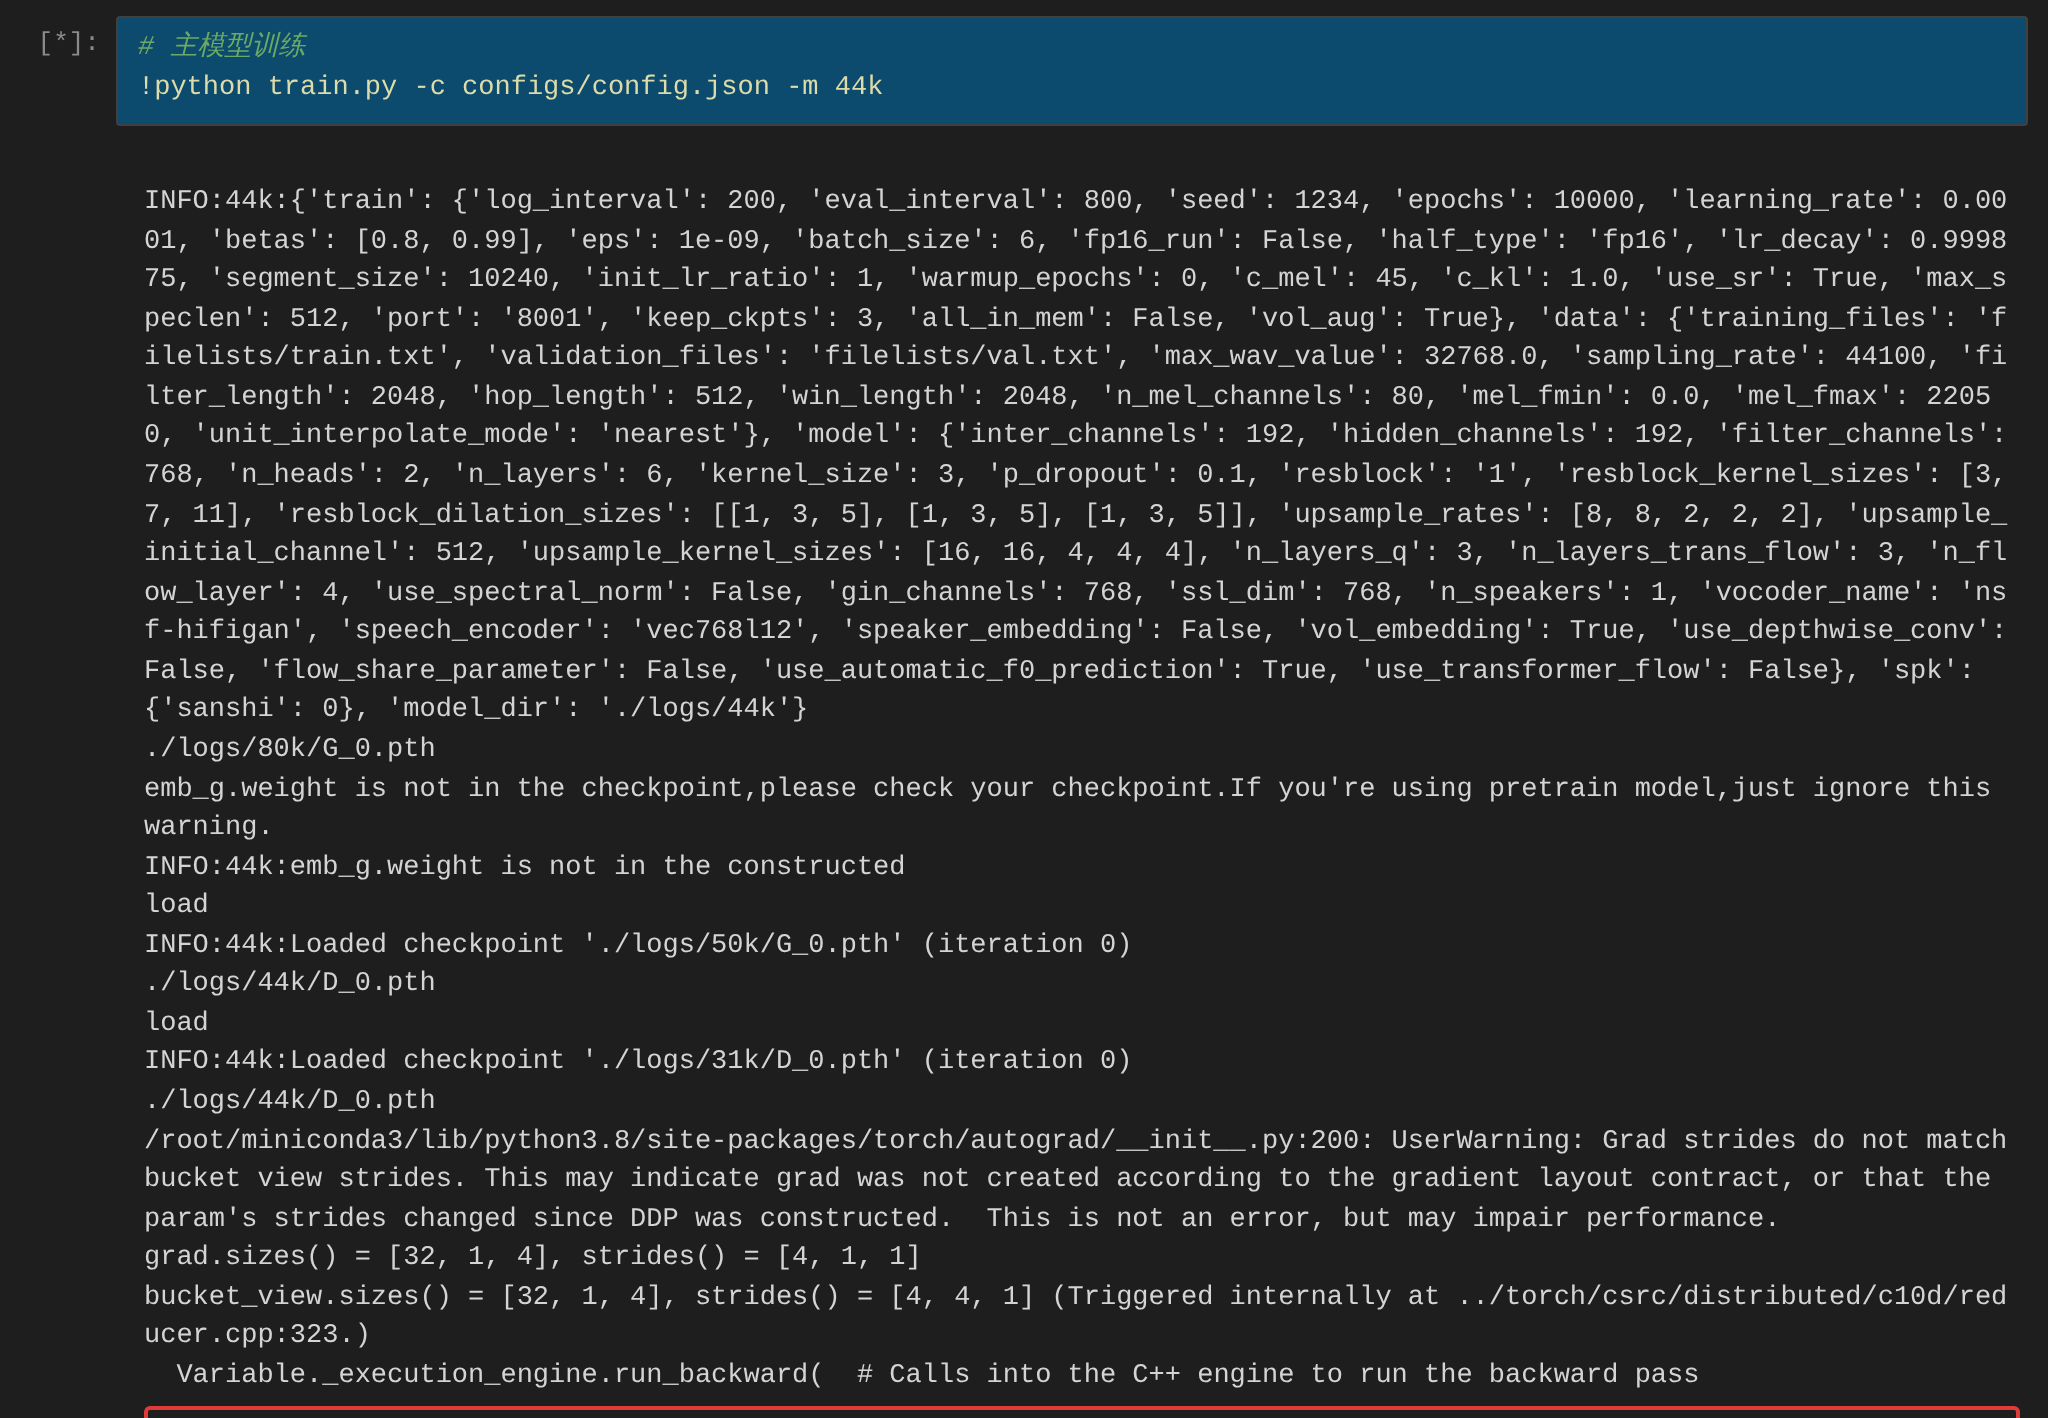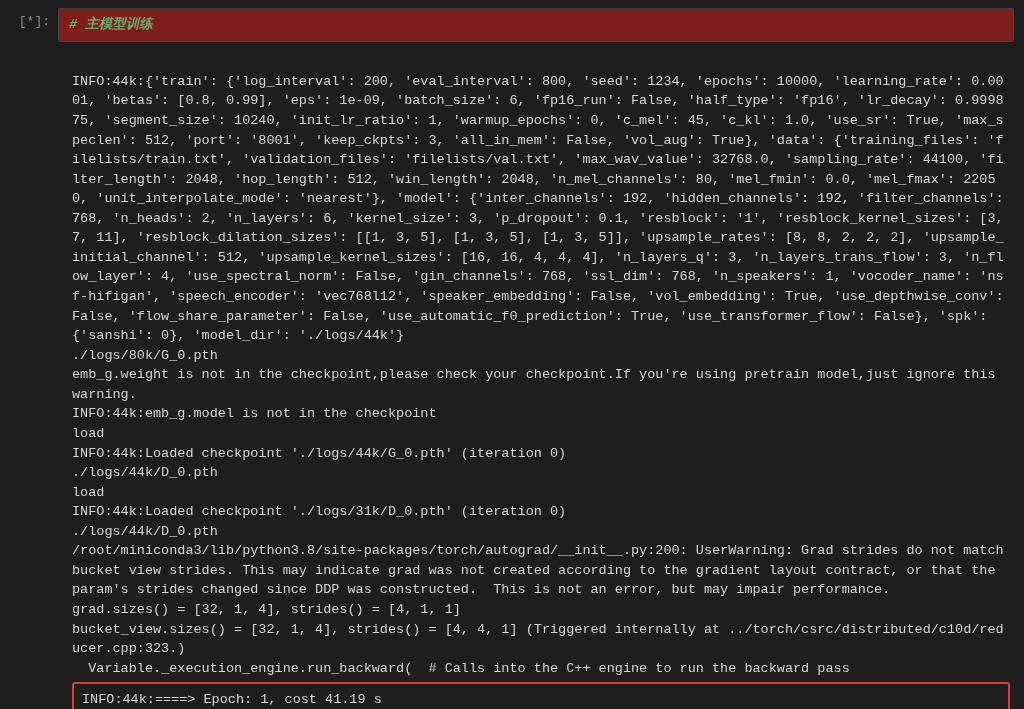--- a/index.html
+++ b/index.html
@@ -1,49 +1,52 @@
 <!DOCTYPE html>
 <html><head>
 <meta charset="utf-8">
 <style>
 * { margin:0; padding:0; box-sizing:border-box; }
 body { background:#1e1e1e; font-family:Consolas,'Courier New',monospace; font-size:13.5px; width:1024px; height:709px; overflow:hidden; color:#cccccc; }
 .cell { display:flex; padding:8px 10px 0 10px; }
 .prompt { color:#8a8a8a; width:48px; flex-shrink:0; text-align:right; padding-right:8px; font-size:13px; padding-top:6px; }
-.code-area { flex:1; background:#7f1d1d; border:1px solid #404040; border-radius:2px; padding:6px 10px; line-height:1.5;font-weight:bold; }
+.code-area { flex:1; background:#0c4a6e; border:1px solid #404040; border-radius:2px; padding:6px 10px; line-height:1.5; }
 .comment { color:#6aaa64; font-style:italic; }
 .bang { color:#dcdcaa; }
 .cmd { color:#dcdcaa; }
 .flag { color:#dcdcaa; }
 .path { color:#dcdcaa; }
 .val { color:#dcdcaa; }
 .output-row { display:flex; padding:6px 10px 0 10px; }
 .pad { width:48px; flex-shrink:0; }
 .output { flex:1; color:#d4d4d4; line-height:1.45; white-space:pre-wrap; word-break:break-all; padding:4px 4px 0 14px; }
 .highlight-box { border:2px solid #e03a3a; border-radius:3px; padding:6px 8px; margin:4px 0 0 0; display:block; }
 </style>
 </head>
 <body>
 
 <div class="cell">
   <div class="prompt">[*]:</div>
   <div class="code-area">
     <div><span class="comment"># 主模型训练</span></div>
+    <div>
+      <span class="bang">!</span><span class="cmd">python train.py </span><span class="flag">-c</span><span class="path"> configs/config.json </span><span class="flag">-m</span><span class="val"> 44k</span>
+    </div>
   </div>
 </div>
 
 <div class="output-row">
   <div class="pad"></div>
   <div class="output">
 <span>INFO:44k:{'train': {'log_interval': 200, 'eval_interval': 800, 'seed': 1234, 'epochs': 10000, 'learning_rate': 0.0001, 'betas': [0.8, 0.99], 'eps': 1e-09, 'batch_size': 6, 'fp16_run': False, 'half_type': 'fp16', 'lr_decay': 0.999875, 'segment_size': 10240, 'init_lr_ratio': 1, 'warmup_epochs': 0, 'c_mel': 45, 'c_kl': 1.0, 'use_sr': True, 'max_speclen': 512, 'port': '8001', 'keep_ckpts': 3, 'all_in_mem': False, 'vol_aug': True}, 'data': {'training_files': 'filelists/train.txt', 'validation_files': 'filelists/val.txt', 'max_wav_value': 32768.0, 'sampling_rate': 44100, 'filter_length': 2048, 'hop_length': 512, 'win_length': 2048, 'n_mel_channels': 80, 'mel_fmin': 0.0, 'mel_fmax': 22050, 'unit_interpolate_mode': 'nearest'}, 'model': {'inter_channels': 192, 'hidden_channels': 192, 'filter_channels': 768, 'n_heads': 2, 'n_layers': 6, 'kernel_size': 3, 'p_dropout': 0.1, 'resblock': '1', 'resblock_kernel_sizes': [3, 7, 11], 'resblock_dilation_sizes': [[1, 3, 5], [1, 3, 5], [1, 3, 5]], 'upsample_rates': [8, 8, 2, 2, 2], 'upsample_initial_channel': 512, 'upsample_kernel_sizes': [16, 16, 4, 4, 4], 'n_layers_q': 3, 'n_layers_trans_flow': 3, 'n_flow_layer': 4, 'use_spectral_norm': False, 'gin_channels': 768, 'ssl_dim': 768, 'n_speakers': 1, 'vocoder_name': 'nsf-hifigan', 'speech_encoder': 'vec768l12', 'speaker_embedding': False, 'vol_embedding': True, 'use_depthwise_conv': False, 'flow_share_parameter': False, 'use_automatic_f0_prediction': True, 'use_transformer_flow': False}, 'spk': {'sanshi': 0}, 'model_dir': './logs/44k'}</span>
 <span>./logs/80k/G_0.pth</span>
 <span>emb_g.weight is not in the checkpoint,please check your checkpoint.If you're using pretrain model,just ignore this warning.</span>
-<span>INFO:44k:emb_g.model is not in the checkpoint</span>
+<span>INFO:44k:emb_g.weight is not in the constructed</span>
 <span>load</span>
-<span>INFO:44k:Loaded checkpoint './logs/44k/G_0.pth' (iteration 0)</span>
+<span>INFO:44k:Loaded checkpoint './logs/50k/G_0.pth' (iteration 0)</span>
 <span>./logs/44k/D_0.pth</span>
 <span>load</span>
 <span>INFO:44k:Loaded checkpoint './logs/31k/D_0.pth' (iteration 0)</span>
 <span>./logs/44k/D_0.pth</span>
 <span>/root/miniconda3/lib/python3.8/site-packages/torch/autograd/__init__.py:200: UserWarning: Grad strides do not match bucket view strides. This may indicate grad was not created according to the gradient layout contract, or that the param's strides changed since DDP was constructed.  This is not an error, but may impair performance.</span>
 <span>grad.sizes() = [32, 1, 4], strides() = [4, 1, 1]</span>
 <span>bucket_view.sizes() = [32, 1, 4], strides() = [4, 4, 1] (Triggered internally at ../torch/csrc/distributed/c10d/reducer.cpp:323.)</span>
 <span>  Variable._execution_engine.run_backward(  # Calls into the C++ engine to run the backward pass</span>
 <span class="highlight-box">INFO:44k:====&gt; Epoch: 1, cost 41.19 s</span></div>
 </div>

